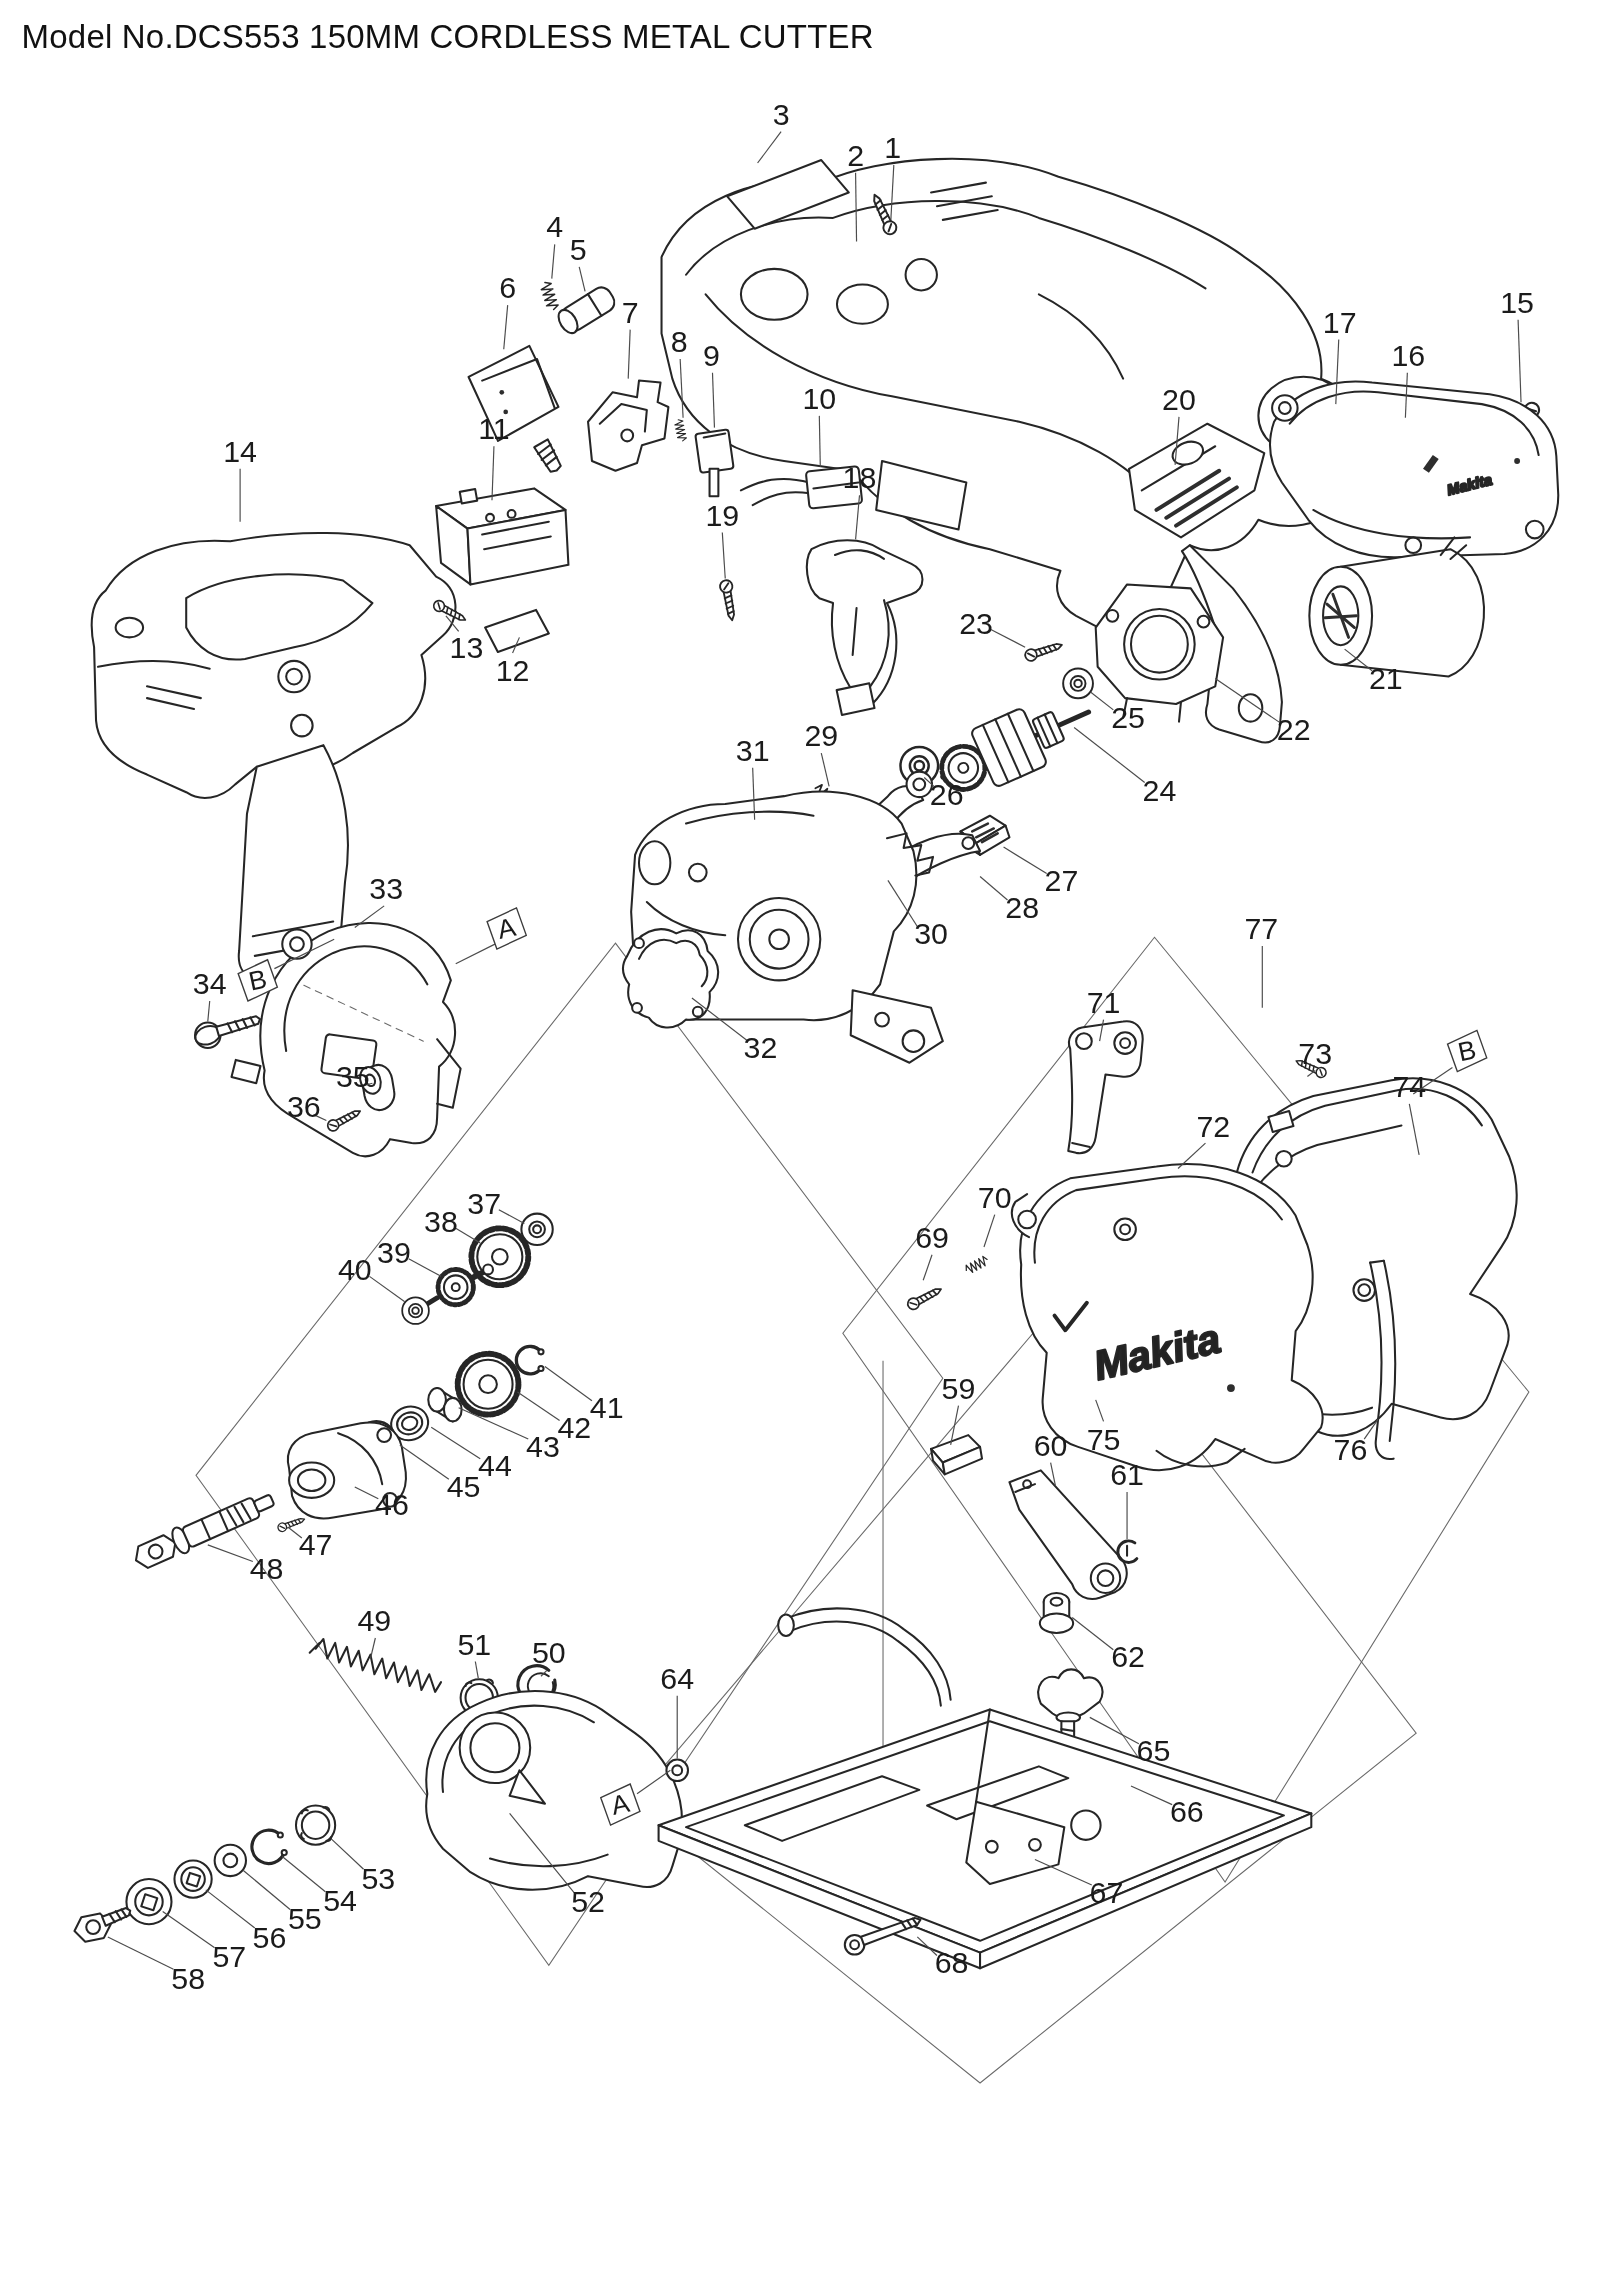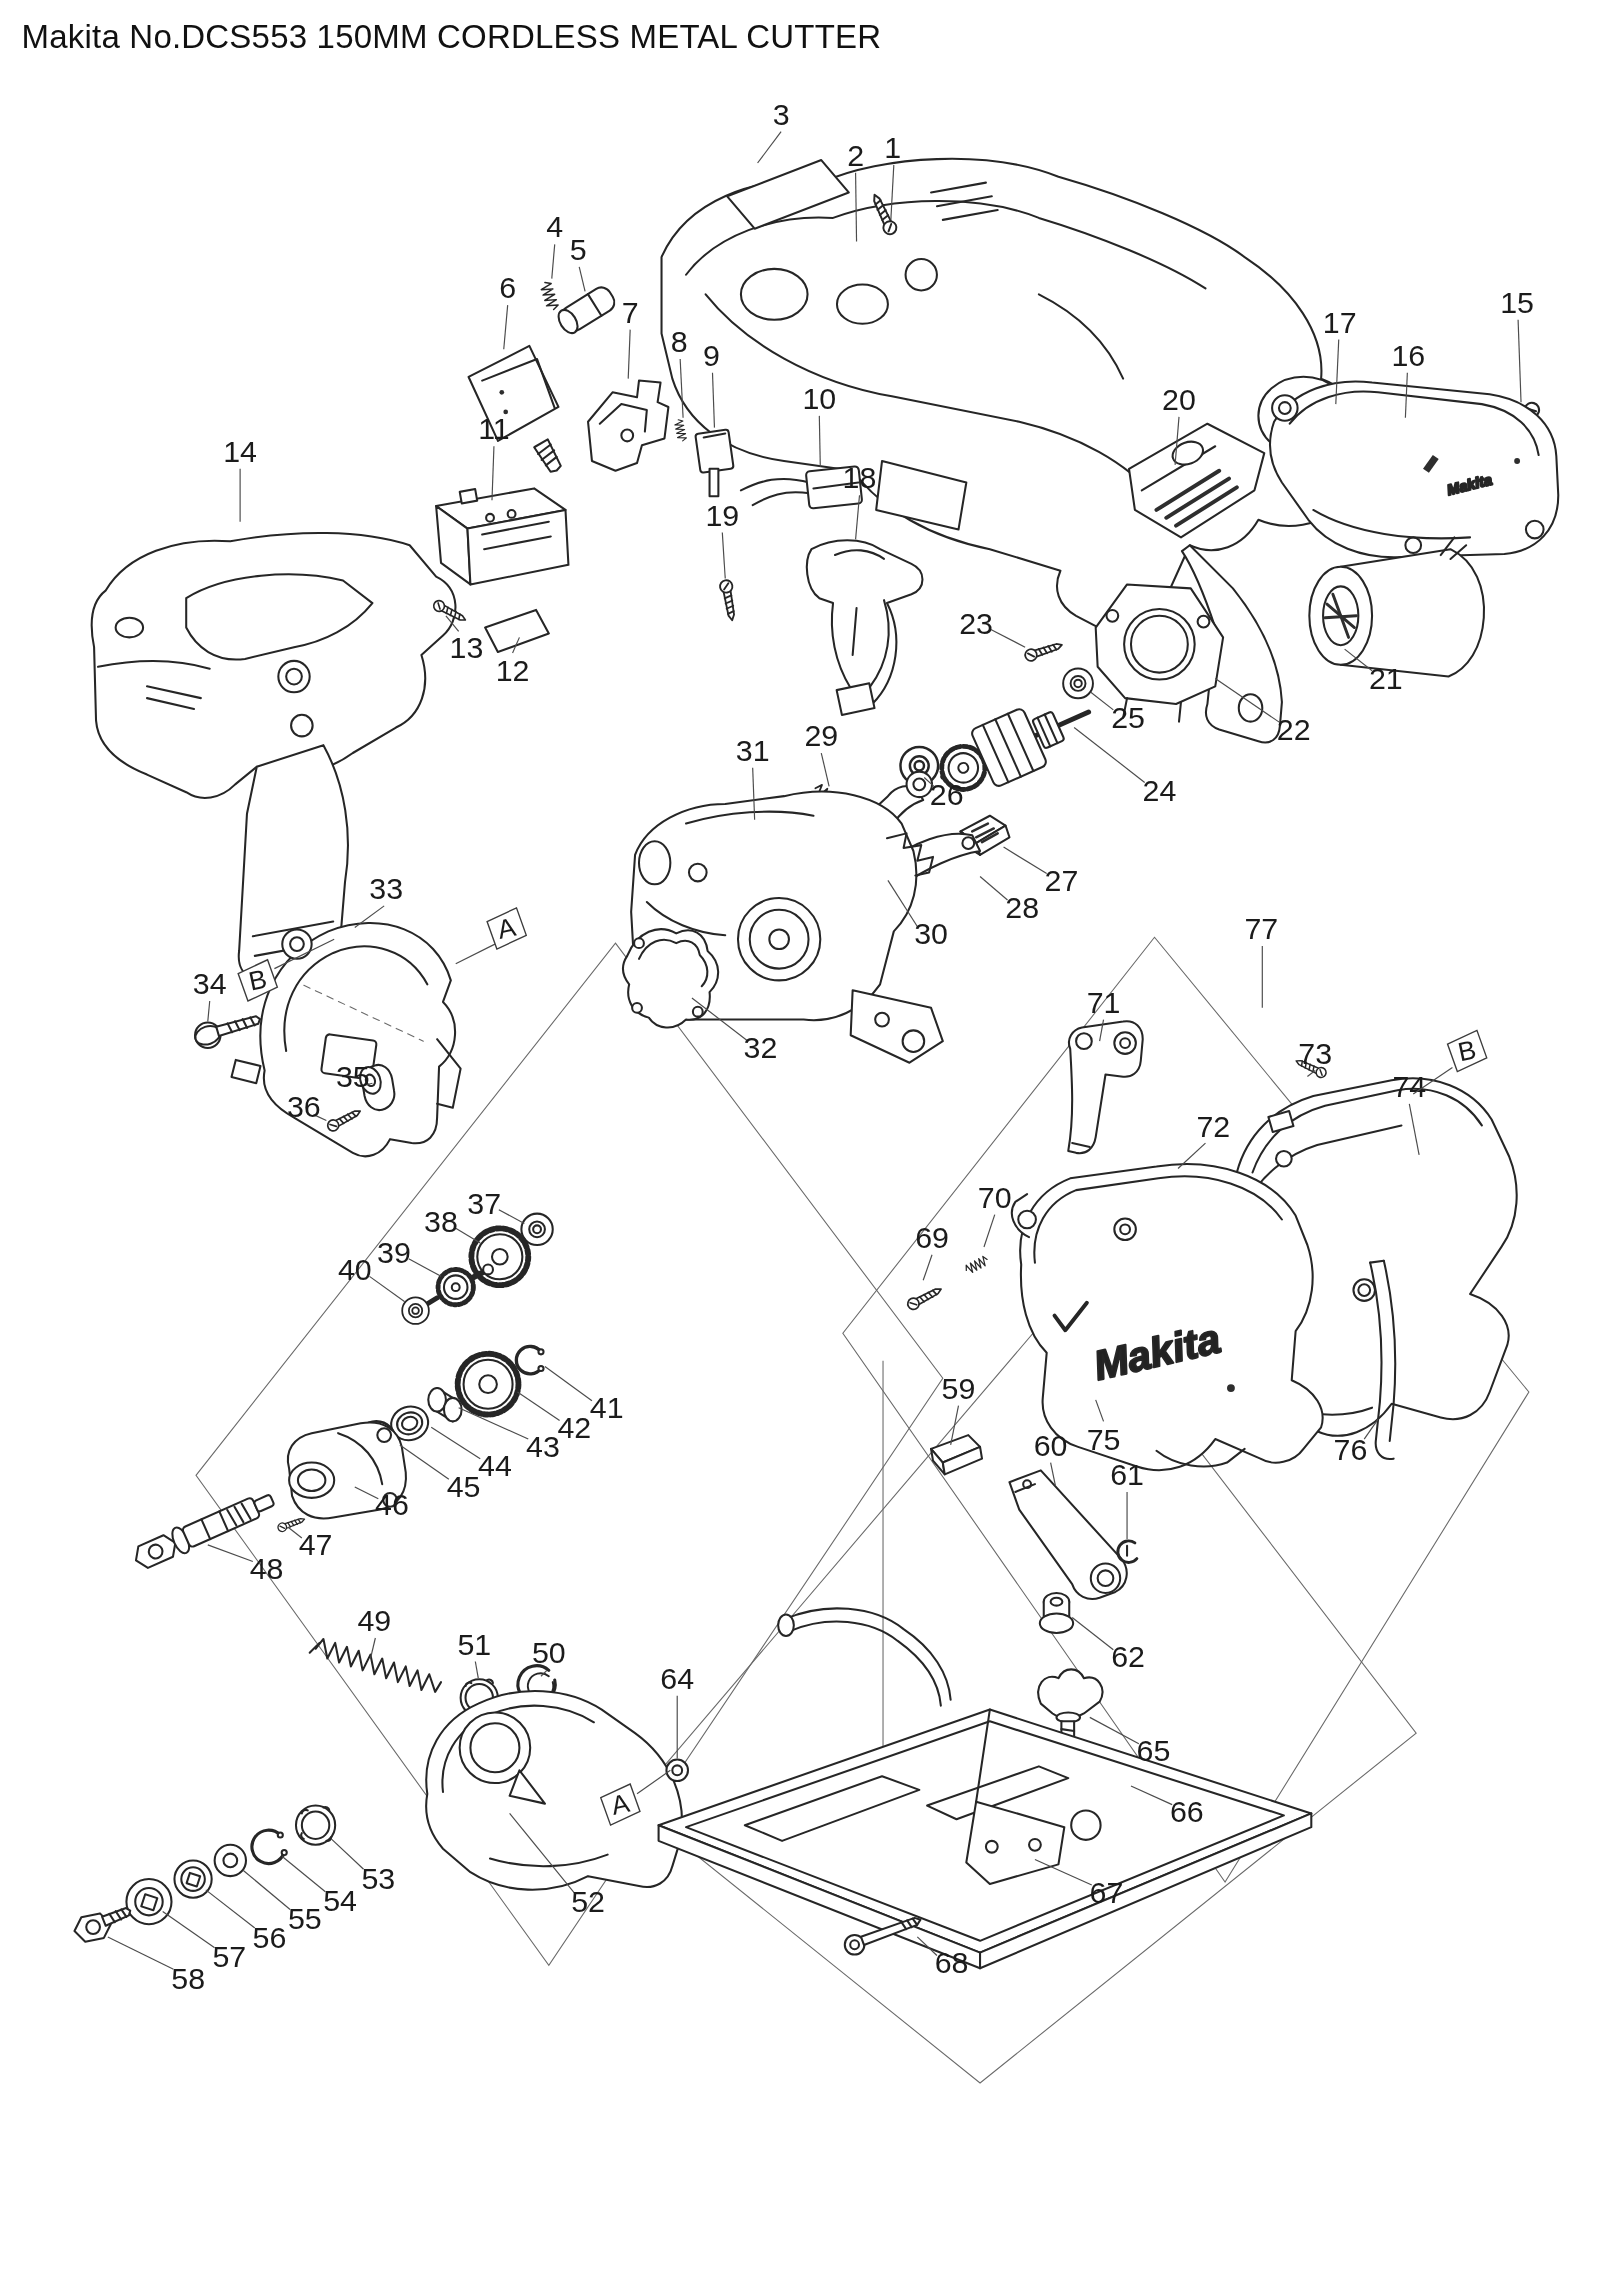--- a/index.html
+++ b/index.html
@@ -14,21 +14,21 @@
   text.reflabel{font-family:"Liberation Sans",sans-serif;font-size:27px;fill:#1b1b1b;text-anchor:middle;}
   text.logo-big{font-family:"Liberation Sans",sans-serif;font-size:42px;font-weight:bold;font-style:italic;fill:#222;}
   text.logo-small{font-family:"Liberation Sans",sans-serif;font-size:15px;font-weight:bold;font-style:italic;fill:#2a2a2a;}
   line.leader{stroke:#4c4c4c;stroke-width:1.2;}
   polygon.refbox{fill:#fff;stroke:#3c3c3c;stroke-width:1.4;}
 </style>
 </head>
 <body>
 
 <div id="page">
-  <div id="title">Makita No.DCS553 150MM CORDLESS METAL CUTTER</div>
+  <div id="title">Model No.DCS553 150MM CORDLESS METAL CUTTER</div>
 
   <svg width="1621" height="2293" viewBox="0 0 1654 2339">
     <defs>
       <g id="g-screw">
         <path d="M5,-4 L33,-3.2 L39,0 L33,3.2 L5,4 Z"></path>
         <circle cx="0" cy="0" r="7"></circle>
         <line x1="-3" y1="-3" x2="3" y2="3"></line>
         <line x1="11" y1="-4" x2="13" y2="4"></line>
           <line x1="17" y1="-4" x2="19" y2="4"></line>
         <line x1="23" y1="-4" x2="25" y2="4"></line>

